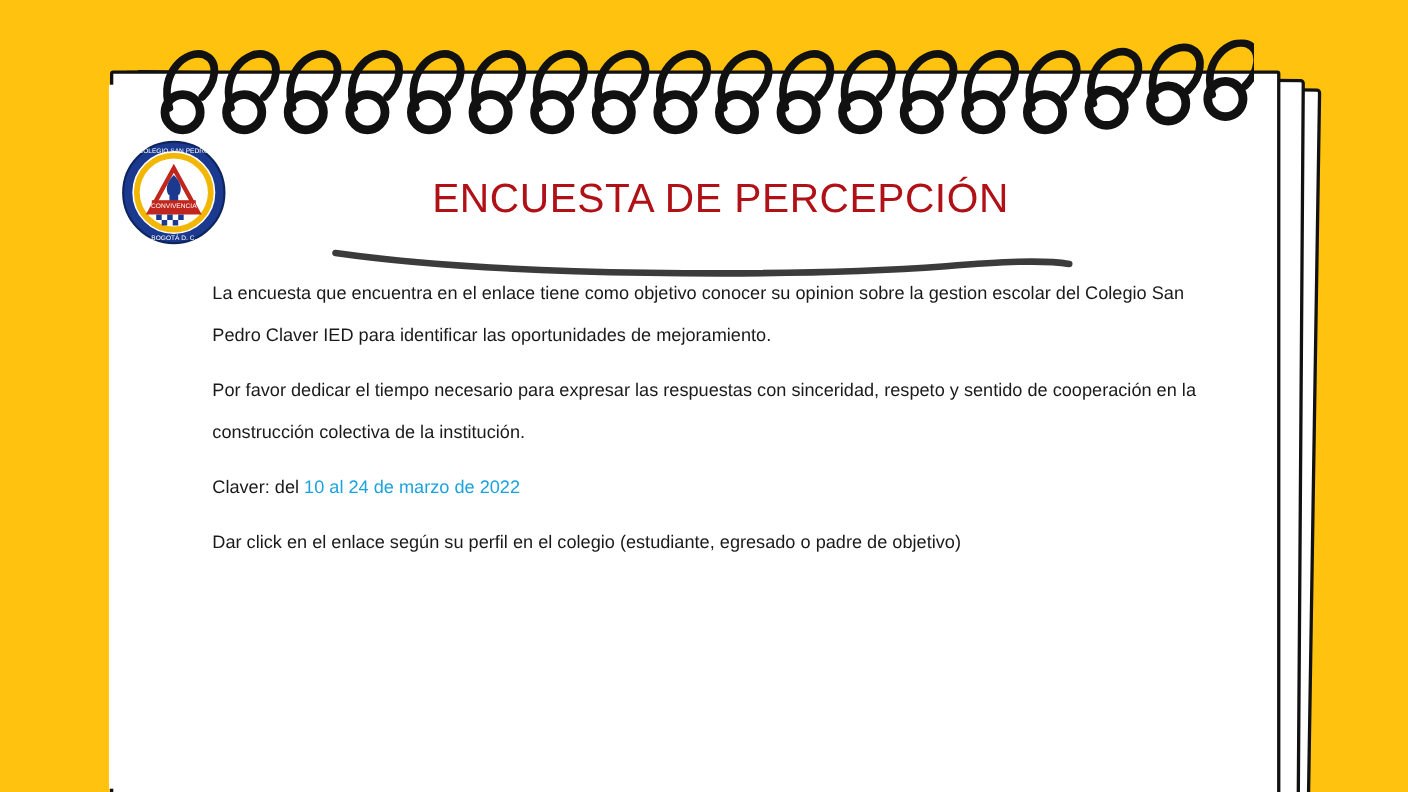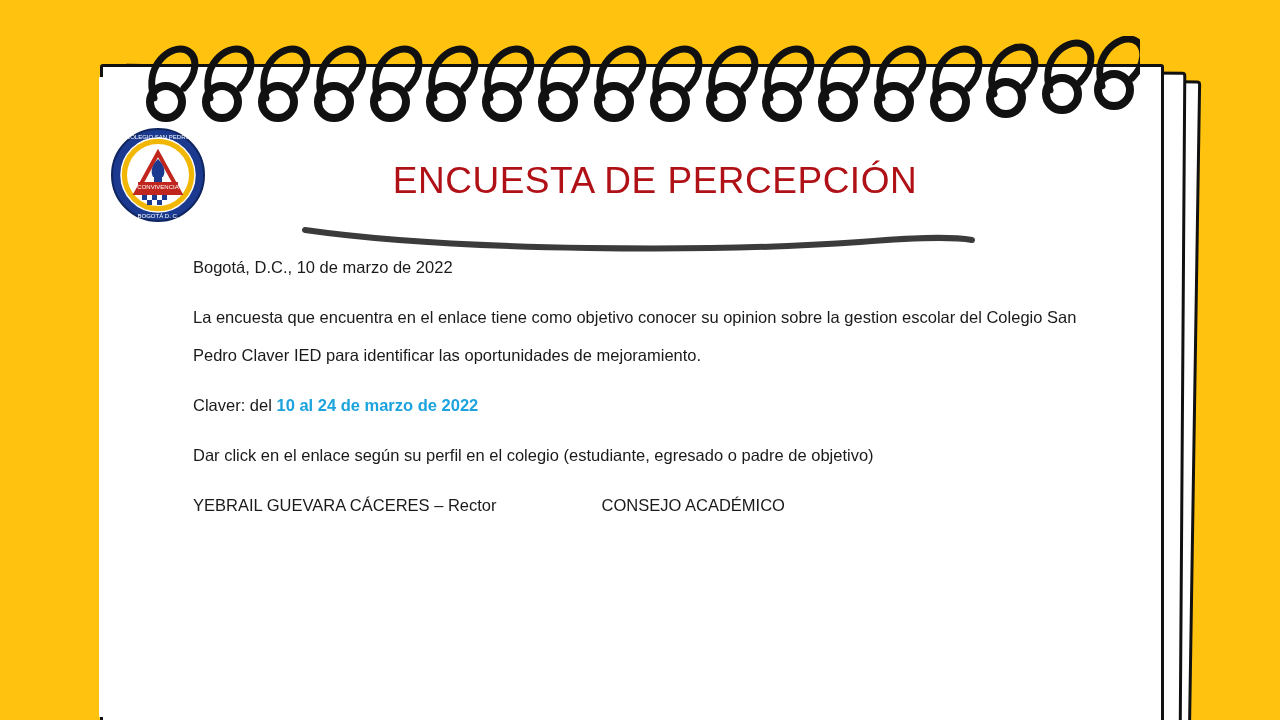--- a/index.html
+++ b/index.html
@@ -112,21 +112,21 @@
     line-height: 38px;
   }
   .body-text p {
     margin: 0 0 12px 0;
   }
   .para-wide {
     width: 925px;
   }
   .highlight {
     color: #1CA3DE;
-    font-weight: bold;
+    font-weight: normal;
   }
   .signature-row {
     display: block;
     white-space: pre;
     font-size: 16.5px;
   }
   .sig-gap {
     display: inline-block;
     width: 105px;
   }
@@ -237,20 +237,19 @@
     <text x="50" y="93" font-size="6" fill="#ffffff" text-anchor="middle" font-family="Liberation Sans, sans-serif">BOGOTÁ D. C.</text>
   </svg>
 
   <div class="title">ENCUESTA DE PERCEPCIÓN</div>
 
   <svg class="underline-swoosh" viewBox="0 0 680 40">
     <path d="M5 12 C 160 34, 420 34, 560 24 C 610 20, 648 18, 672 22" fill="none" stroke="#3b3b3b" stroke-width="6" stroke-linecap="round"></path>
   </svg>
 
   <div class="body-text">
-    <p>Bogotá, D.C., 10 de marzo de 2022</p>
     <p class="para-wide">La encuesta que encuentra en el enlace tiene como objetivo conocer su opinion sobre la gestion escolar del Colegio San Pedro Claver IED para identificar las oportunidades de mejoramiento.</p>
+    <p class="para-wide">Por favor dedicar el tiempo necesario para expresar las respuestas con sinceridad, respeto y sentido de cooperación en la construcción colectiva de la institución.</p>
     <p><span>Claver: del </span><span class="highlight">10 al 24 de marzo de 2022</span></p>
     <p>Dar click en el enlace según su perfil en el colegio (estudiante, egresado o padre de objetivo)</p>
-    <p class="signature-row"><span>YEBRAIL GUEVARA CÁCERES – Rector</span><span class="sig-gap"></span><span>CONSEJO ACADÉMICO</span></p>
   </div>
 
 </div>
 
 </body></html>

